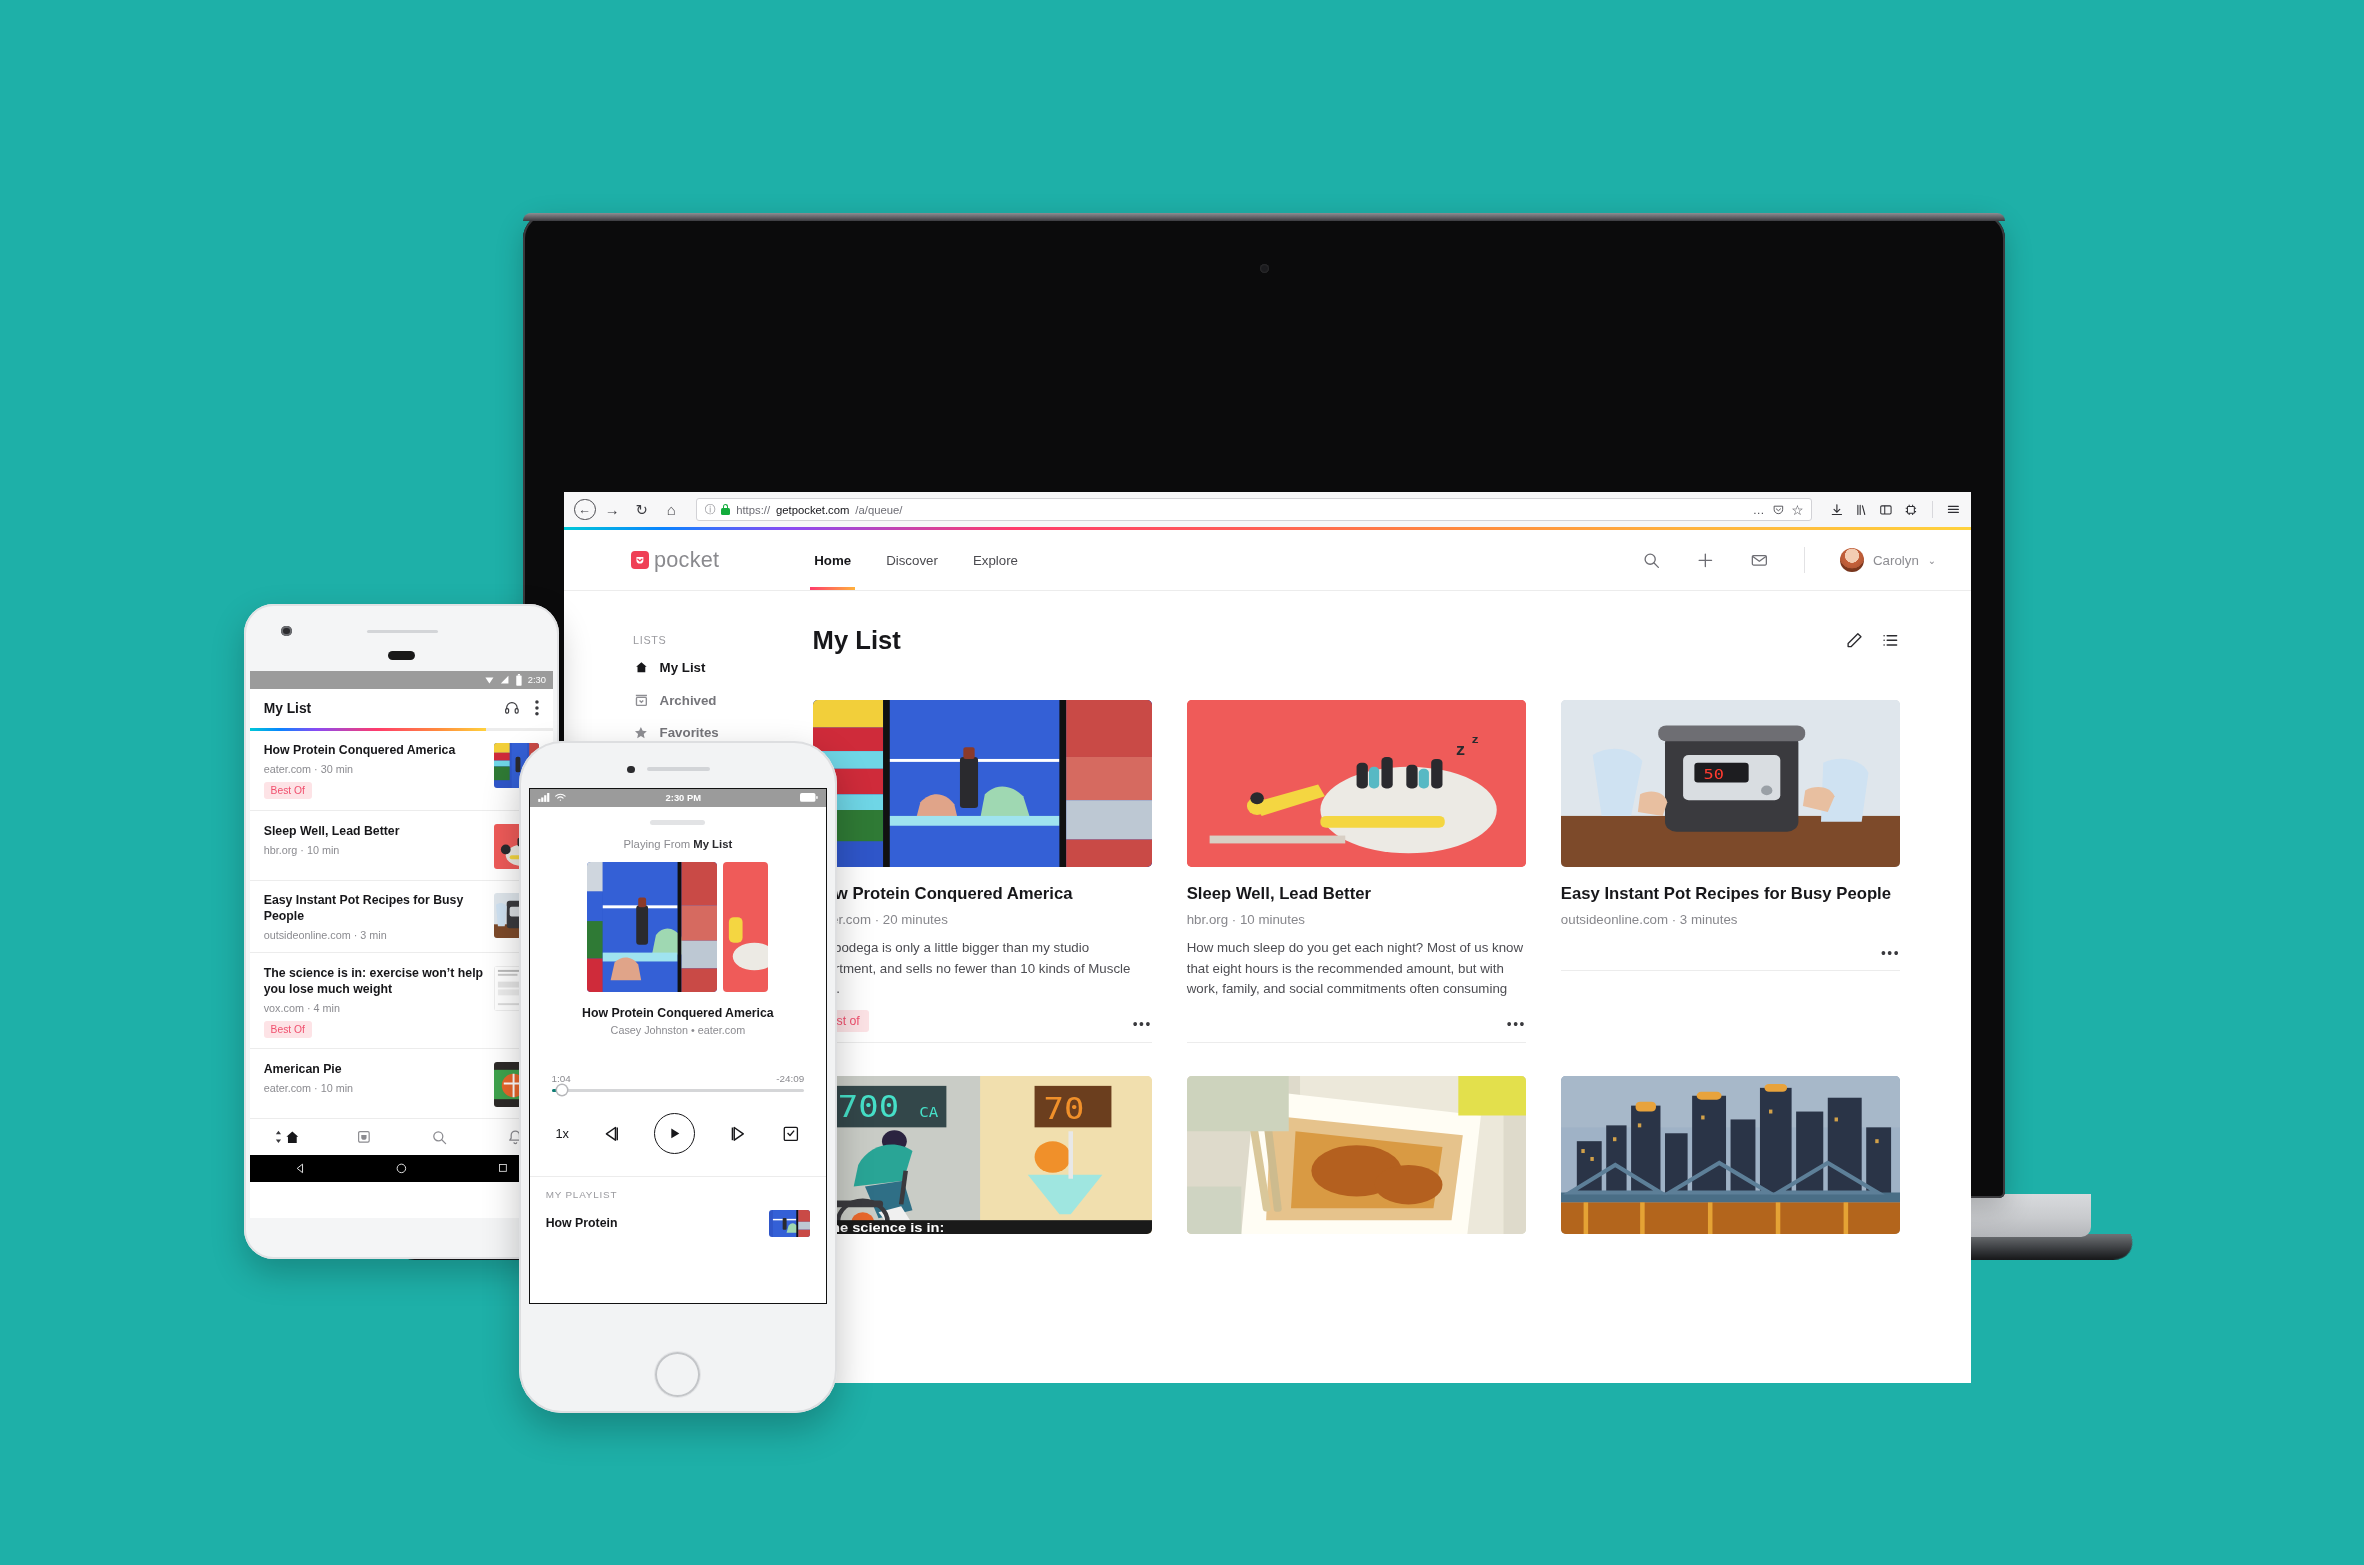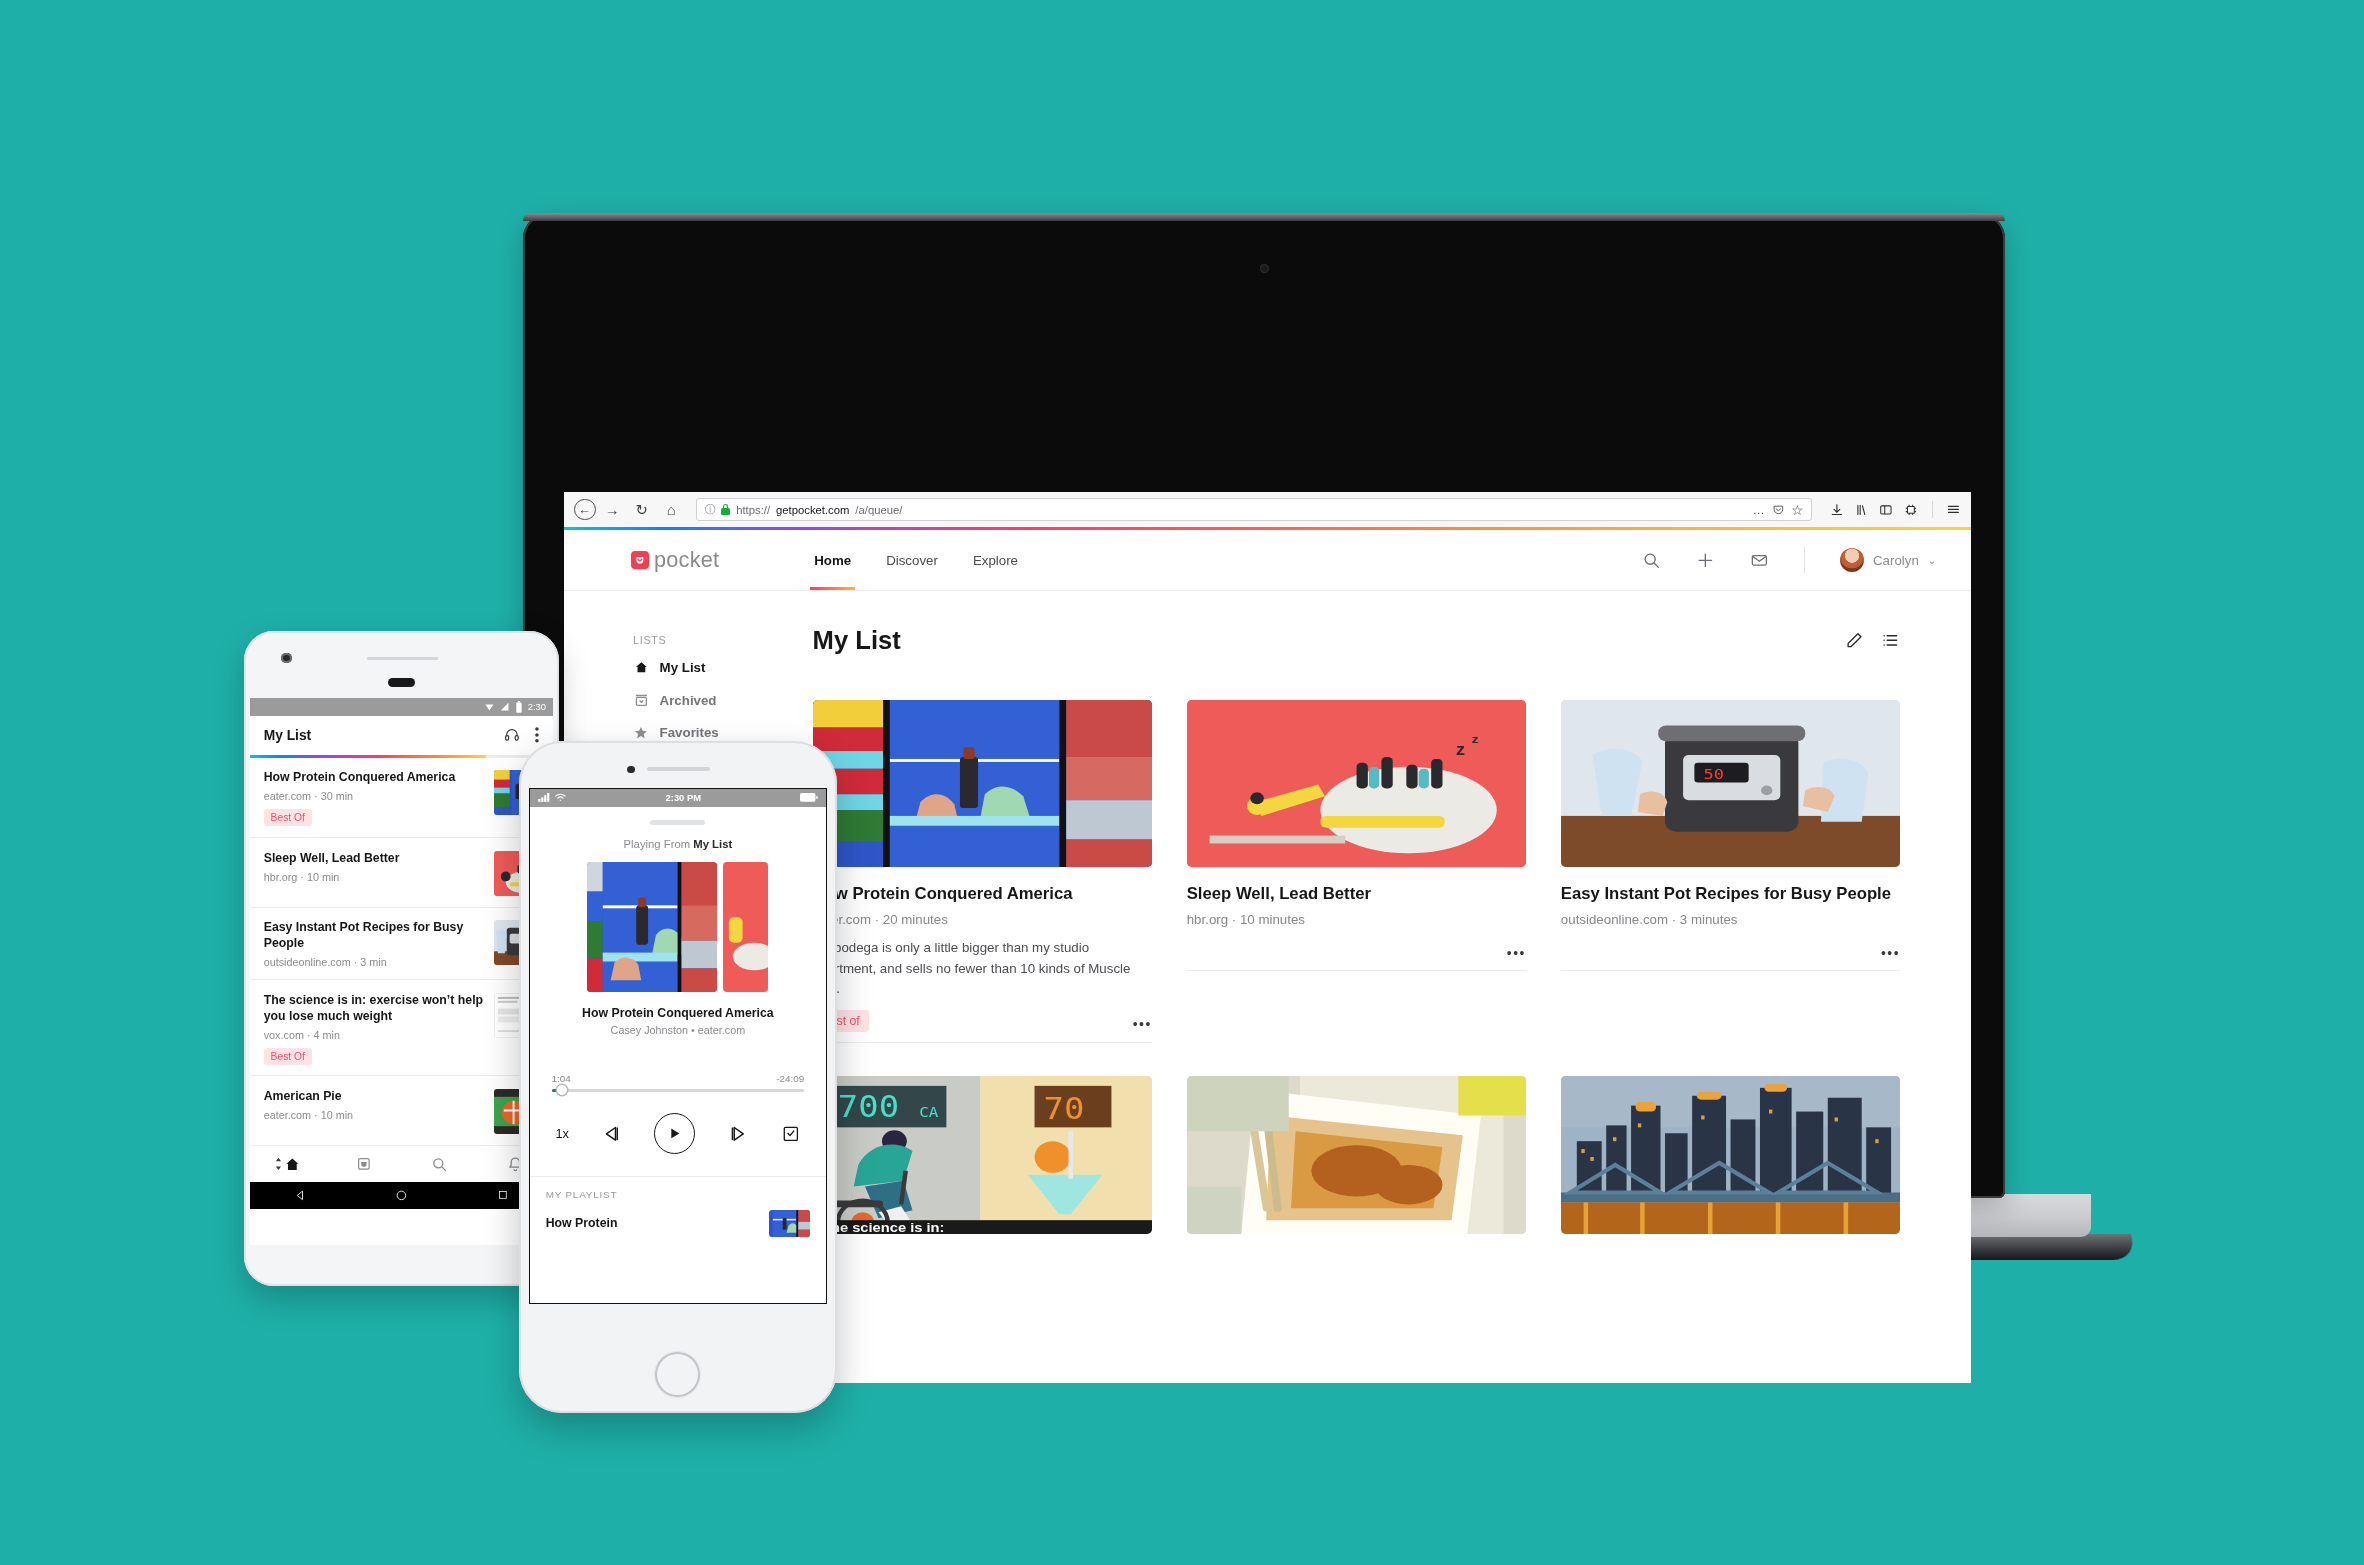--- a/index.html
+++ b/index.html
@@ -145,21 +145,21 @@
 
   
   .art-protein{ background:#2f56c9; }
   .art-sleep{ background:#ef5b59; }
   .art-pot{ background:linear-gradient(#cfd8e0 0 58%, #7d4a2a 58% 100%); }
   .art-bike{ background:linear-gradient(90deg,#c9ccc6 0 46%, #f1dfae 46% 100%); }
   .art-pizza{ background:linear-gradient(150deg,#e7e3d6 0 28%, #d9a14a 28% 72%, #c8d2b2 72% 100%); }
   .art-city{ background:linear-gradient(#9fb2c6 0 38%, #2f3b50 38% 62%, #e08b2a 62% 100%); }
 
   
-  #android{ position:absolute; left:244px; top:631px; width:315px; height:655px; }
+  #android{ position:absolute; left:244px; top:604px; width:315px; height:655px; }
   .a-body{
     position:absolute; inset:0; background:#f4f5f6; border-radius:29.6px;
     box-shadow:0 13.8px 33px rgba(0,0,0,.22), inset 0 0 0 2px #e1e2e4;
   }
   .a-cam{ position:absolute; left:37px; top:21.7px; width:10.8px; height:10.8px; border-radius:50%;
     background:#2b2b2e; box-shadow:inset 0 0 0 2px #6c6e72; }
   .a-speaker{ position:absolute; left:50%; margin-left:-35px; top:25.6px; width:71px; height:3.9px;
     border-radius:2px; background:#d3d5d8; }
   .a-pill{ position:absolute; left:50%; margin-left:-13.8px; top:47px; width:27.6px; height:8.9px;
     border-radius:4.9px; background:#191919; }
@@ -480,20 +480,21 @@
                     <rect x="161" y="68" width="9" height="22" rx="4"></rect>
                     <rect x="205" y="70" width="9" height="20" rx="4"></rect>
                   </g>
                   <text x="238" y="56" fill="#2a2a2e" font-size="16" font-family="sans-serif" font-weight="bold">z</text>
                   <text x="252" y="44" fill="#2a2a2e" font-size="12" font-family="sans-serif" font-weight="bold">z</text>
                   <rect x="20" y="138" width="120" height="8" fill="#d8cfc4"></rect>
                 </svg>
               </div>
               <h2 class="card-title">Sleep Well, Lead Better</h2>
               <div class="card-meta">hbr.org · 10 minutes</div>
+              <p class="card-excerpt">How much sleep do you get each night? Most of us know that eight hours is the recommended amount, but with work, family, and social commitments often consuming</p>
               <div class="card-foot">
                 <span class="dots">•••</span>
               </div>
             </article>
 
             <article class="card">
               <div class="card-thumb art-pot">
                 <svg viewBox="0 0 300 170" preserveAspectRatio="none" width="100%" height="100%">
                   <rect width="300" height="170" fill="#dfe6ec"></rect>
                   <rect y="118" width="300" height="52" fill="#7d4a2a"></rect>

